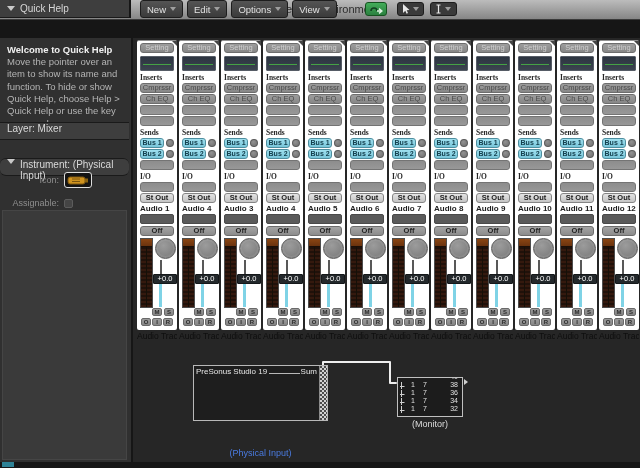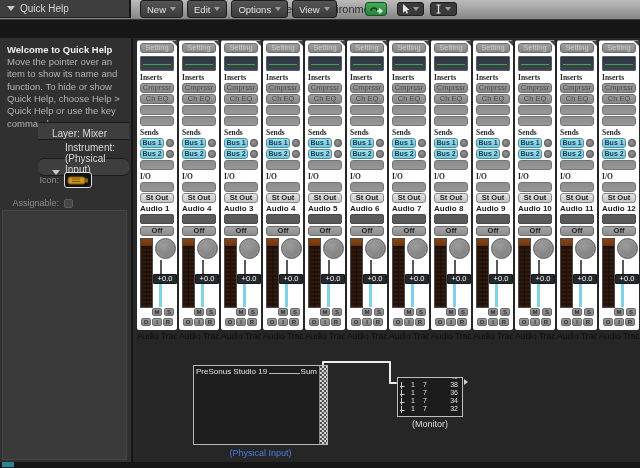--- a/index.html
+++ b/index.html
@@ -35,21 +35,21 @@
   .tool-btn.first { margin-left:10px; }
 
   
   .sidebar { position:absolute; left:0; top:38px; width:133px; bottom:6px; background:#303030;
     border-right:2px solid #161616; }
   .qh-block { padding:6px 7px; }
   .qh-title { font-size:9.5px; font-weight:bold; color:#f0f0f0; margin-bottom:1px; }
   .qh-body { font-size:9.5px; color:#b4b4b4; line-height:1.3; }
   .side-row { position:absolute; left:0; right:2px; height:18px; background:#3e3e3e;
     border-top:1px solid #1a1a1a; border-bottom:1px solid #1a1a1a; color:#dadada; font-size:10px;
-    display:flex; align-items:flex-end; gap:5px; padding-left:14px;margin-left:38px; }
+    display:flex; align-items:flex-start; gap:5px; padding-left:7px; }
   .layer-row { top:84px; }
   .inst-row { top:120px;border-radius:6px; }
   .prop-row { position:absolute; left:0; right:2px; height:18px; display:flex; align-items:center; }
   .prop-row.icon-row { top:133px; }
   .prop-row.assign-row { top:156px; }
   .prop-label { width:64px; text-align:right; color:#8e8e8e; font-size:9px; padding-right:5px; }
   .icon-btn { width:28px; height:16px; background:#141414; border:1px solid #dedede; border-radius:3px;
     display:flex; align-items:center; justify-content:center; }
   .checkbox { width:9px; height:9px; background:#454545; border:1px solid #5c5c5c; border-radius:2px; }
   .empty-panel { position:absolute; top:172px; left:2px; right:4px; bottom:2px; background:#3a3a3a;
@@ -103,21 +103,21 @@
   .ms-row { position:absolute; left:0; right:0; top:70px; height:9px; display:flex; justify-content:flex-end; gap:2px; }
   .oir-row { position:absolute; left:0; right:0; top:80px; height:9px; display:flex; justify-content:space-between; padding:0 1px; }
   .tiny-btn { width:10px; height:8px; border-radius:2px; background:linear-gradient(#9b9b9b,#858585);
     border:1px solid #696969; color:#2c2c2c; font-size:6px; font-weight:bold; text-align:center; line-height:6px; }
   .track-labels { position:absolute; left:4px; top:293px; display:flex; gap:2px; }
   .track-label { width:40px; height:11px; font-size:8.5px; color:#0e0e0e; line-height:11px;
     white-space:nowrap; overflow:hidden; }
 
   
   .cable-svg { position:absolute; left:0; top:0; pointer-events:none; }
-  .pi-box { position:absolute; left:60px; top:327px; width:135px; height:80px; background:#1e1e1e;
+  .pi-box { position:absolute; left:60px; top:327px; width:135px; height:56px; background:#1e1e1e;
     border:1px solid #b8b8b8; }
   .pi-title-row { display:flex; align-items:center; padding:1px 10px 0 2px; }
   .pi-name { font-size:8px; color:#e6e6e6; white-space:nowrap; }
   .pi-line { flex:1; border-top:1px solid #b8b8b8; margin:3px 1px 0 2px; }
   .pi-sum { font-size:8px; color:#e6e6e6; }
   .pin-col { position:absolute; right:0; top:0; bottom:0; width:8px; border-left:1px solid #8a8a8a;
     background-color:#4c4c4c;
     background-image:linear-gradient(45deg,#d2d2d2 25%,transparent 25%,transparent 75%,#d2d2d2 75%),
       linear-gradient(45deg,#d2d2d2 25%,transparent 25%,transparent 75%,#d2d2d2 75%);
     background-size:4px 4px; background-position:0 0,2px 2px; }

